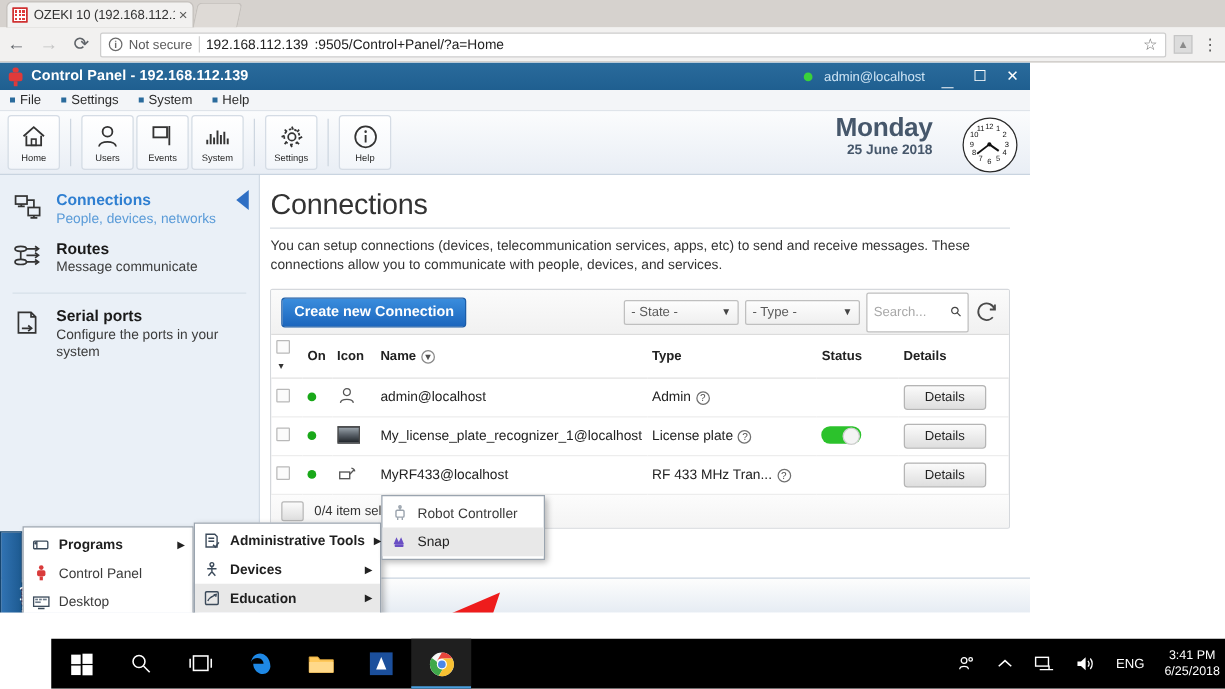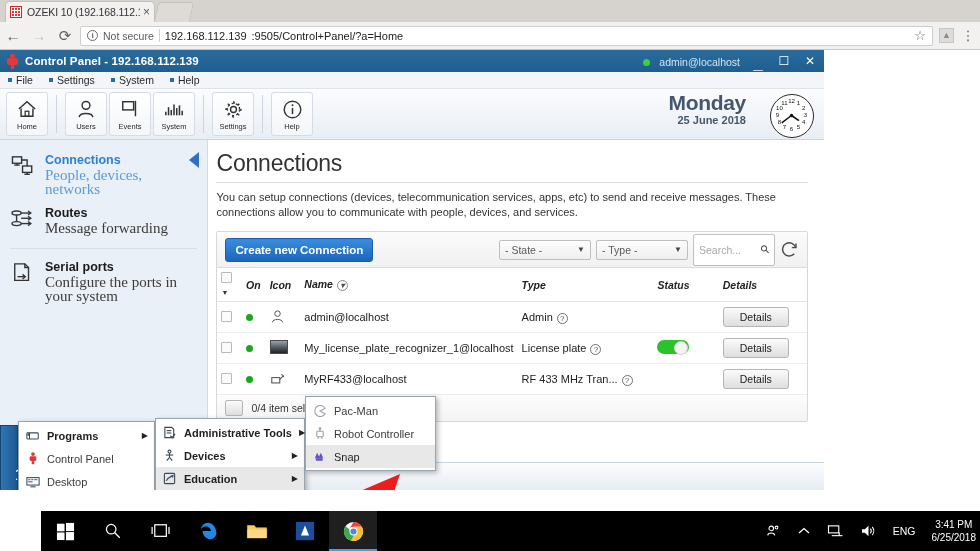--- a/index.html
+++ b/index.html
@@ -128,21 +128,21 @@
   
   .app-body { display: flex; height: 350px; }
   .sidebar {
     width: 236px; background: #eaf0f7; border-right: 1px solid #d2dbe5;
     padding-top: 8px; position: relative;
   }
   .side-item { display: flex; padding: 5px 8px 5px 10px; gap: 9px; }
   .side-icon { width: 26px; flex: 0 0 auto; display: flex; align-items: flex-start; justify-content: center; padding-top: 2px; }
   .side-title { font-size: 12.5px; font-weight: bold; color: #1a1a1a; line-height: 15px; }
   .side-title.active { color: #2f7fd1; }
-  .side-sub { font-size: 15px; color: #3b3b3b; line-height: 14px; font-family: Liberation Serif, serif; }
+  .side-sub { font-size: 11px; color: #3b3b3b; line-height: 14px; }
   .side-sub.active { color: #5a9bd8; }
   .side-divider { height: 1px; background: #d6dfe9; margin: 8px 10px 6px 10px; }
   .collapse-arrow {
     position: absolute; right: 8px; top: 12px;
     width: 0; height: 0; border-top: 8px solid transparent; border-bottom: 8px solid transparent;
     border-right: 10px solid #2f6fc4;
   }
 
   .main { flex: 1 1 auto; background: #fff; padding: 10px 16px 0 8px; position: relative; }
   .page-title { font-size: 23px; color: #333; font-weight: normal; letter-spacing: -0.2px; }
@@ -172,21 +172,21 @@
   .searchbox {
     width: 82px; height: 20px; background: #fff; border: 1px solid #bfbfbf; border-radius: 2px;
     display: flex; align-items: center; padding: 15px 5px; font-size: 10.5px; color: #a8a8a8;
   }
   .searchbox .mag { margin-left: auto; color: #444; font-size: 11px; transform: rotate(-45deg);}
   .refresh { width: 19px; height: 19px; color: #4a4a4a; }
 
   table.conn { width: 100%; border-collapse: collapse; }
   table.conn th {
     font-size: 10.5px; color: #222; text-align: left; font-weight: bold;
-    padding: 4px 4px; border-bottom: 1px solid #e2e2e2; background: #fff; font-style: italic;
+    padding: 4px 4px; border-bottom: 1px solid #e2e2e2; background: #fff;
   }
   table.conn td {
     font-size: 11px; color: #222; padding: 5px 4px; border-bottom: 1px solid #ededed;
     vertical-align: middle;
   }
   .cb { width: 11px; height: 11px; border: 1px solid #b9b9b9; background: #fbfbfb; border-radius: 1px; display: inline-block; }
   .dot-on { width: 7px; height: 7px; border-radius: 50%; background: #19a819; display: inline-block; }
   .qmark {
     display: inline-block; width: 11px; height: 11px; border: 1px solid #707070; border-radius: 50%;
     font-size: 8px; line-height: 10px; text-align: center; color: #505050; margin-left: 4px;
@@ -480,21 +480,21 @@
                   <line x1="11" y1="17" x2="21" y2="17"></line>
               <line x1="11" y1="11.2" x2="21" y2="11.2"></line>
               <path d="M18.5 3.3 L21.5 5.5 L18.5 7.7"></path>
                   <path d="M18.5 14.8 L21.5 17 L18.5 19.2"></path>
               <path d="M18.5 9 L21.5 11.2 L18.5 13.4"></path>
                 </g>
               </svg>
           </span>
           <div>
             <div class="side-title">Routes</div>
-            <div class="side-sub">Message forwarding</div>
+            <div class="side-sub">Message communicate</div>
           </div>
         </div>
 
         <div class="side-divider"></div>
 
         <div class="side-item">
           <span class="side-icon">
             <svg width="24" height="22" viewBox="0 0 26 24">
                 <g fill="none" stroke="#333" stroke-width="1.5">
               <path d="M4 2 H15 L19 6 V20 H4 Z"></path>
@@ -747,28 +747,20 @@
         </span>
         <span class="mlabel b">Education</span>
         <span class="marrow">▶</span>
       </div>
 
     </div>
 
     <div class="menu lvl3">
       <div class="mrow dim">
         <span class="mi">
-          <svg width="12" height="12" viewBox="0 0 13 13">
-              <path d="M6.5 6.5 L12 3.5 A6 6 0 1 0 12 9.5 Z" fill="none" stroke="#9aa3ad" stroke-width="1.2"></path>
-            </svg>
-        </span>
-        <span class="mlabel">Pac-Man</span>
-      </div>
-      <div class="mrow dim">
-        <span class="mi">
           <svg width="12" height="13" viewBox="0 0 13 14">
               <g fill="none" stroke="#9aa3ad" stroke-width="1.2">
                 <rect x="3" y="4.5" width="7" height="6" rx="1"></rect>
                 <line x1="6.5" y1="2" x2="6.5" y2="4.5"></line>
                 <circle cx="6.5" cy="1.6" r="1"></circle>
                 <line x1="4.5" y1="10.5" x2="4.5" y2="13"></line>
                 <line x1="8.5" y1="10.5" x2="8.5" y2="13"></line>
               </g>
             </svg>
         </span>

